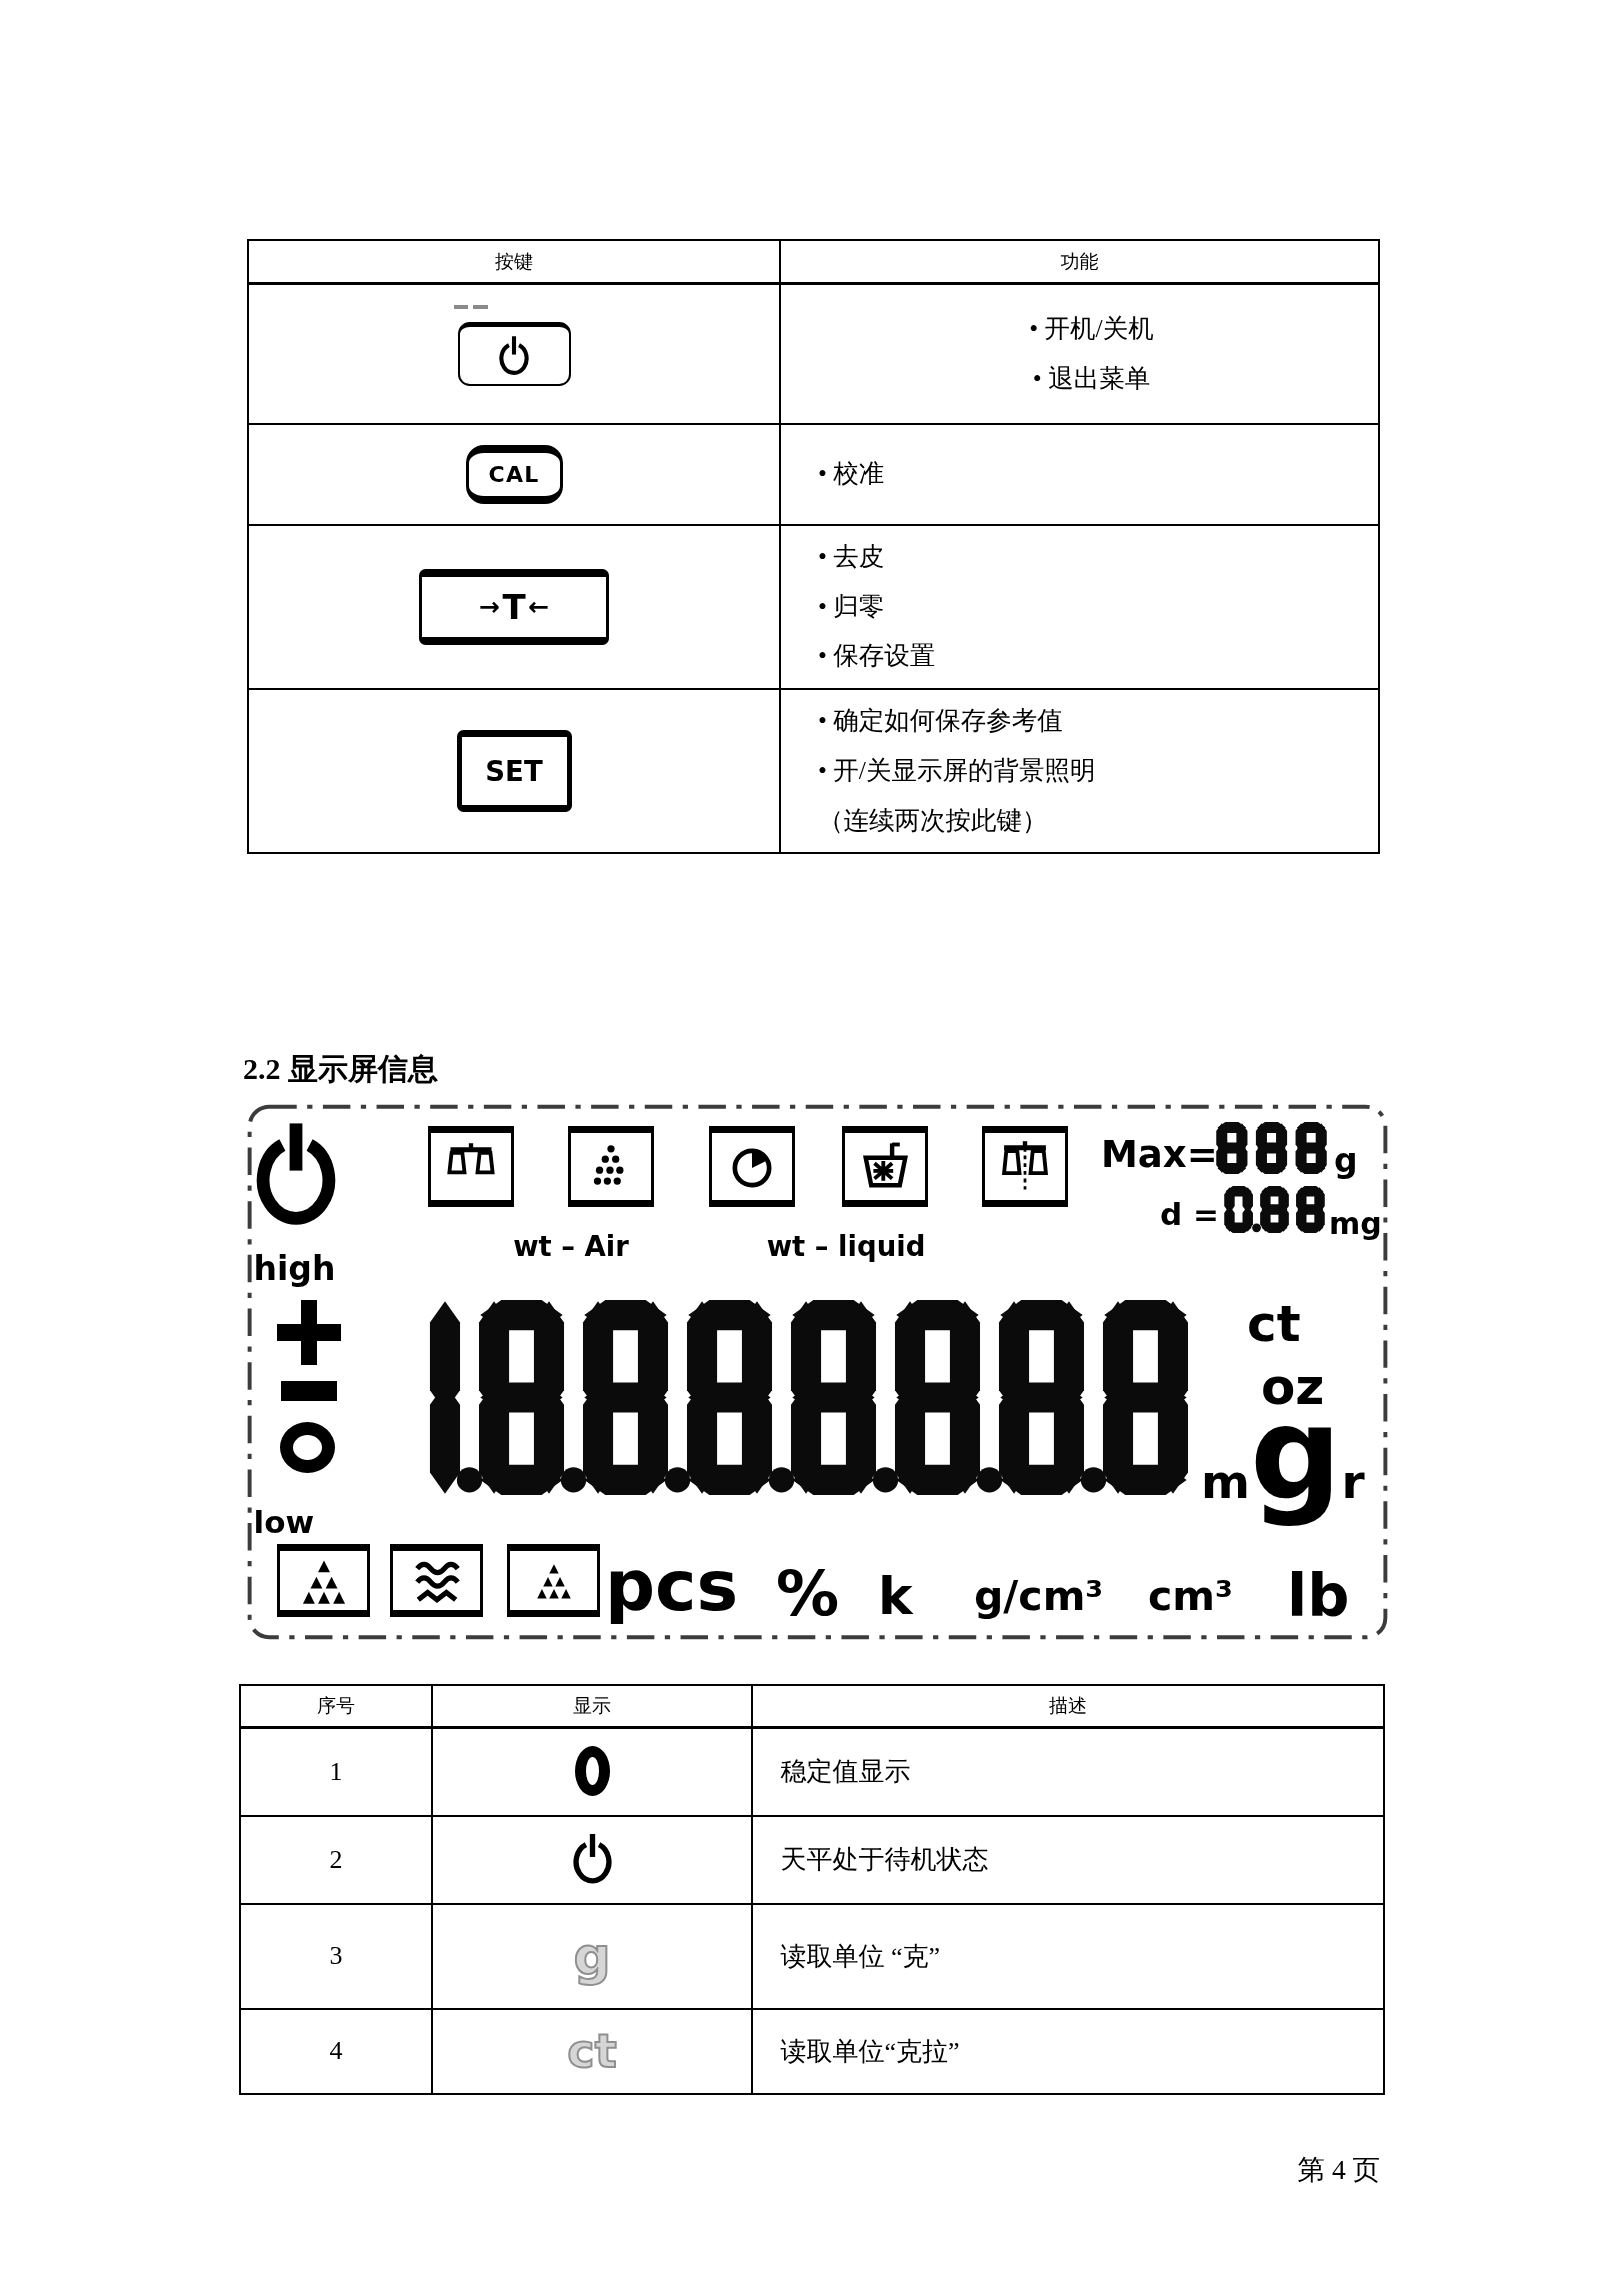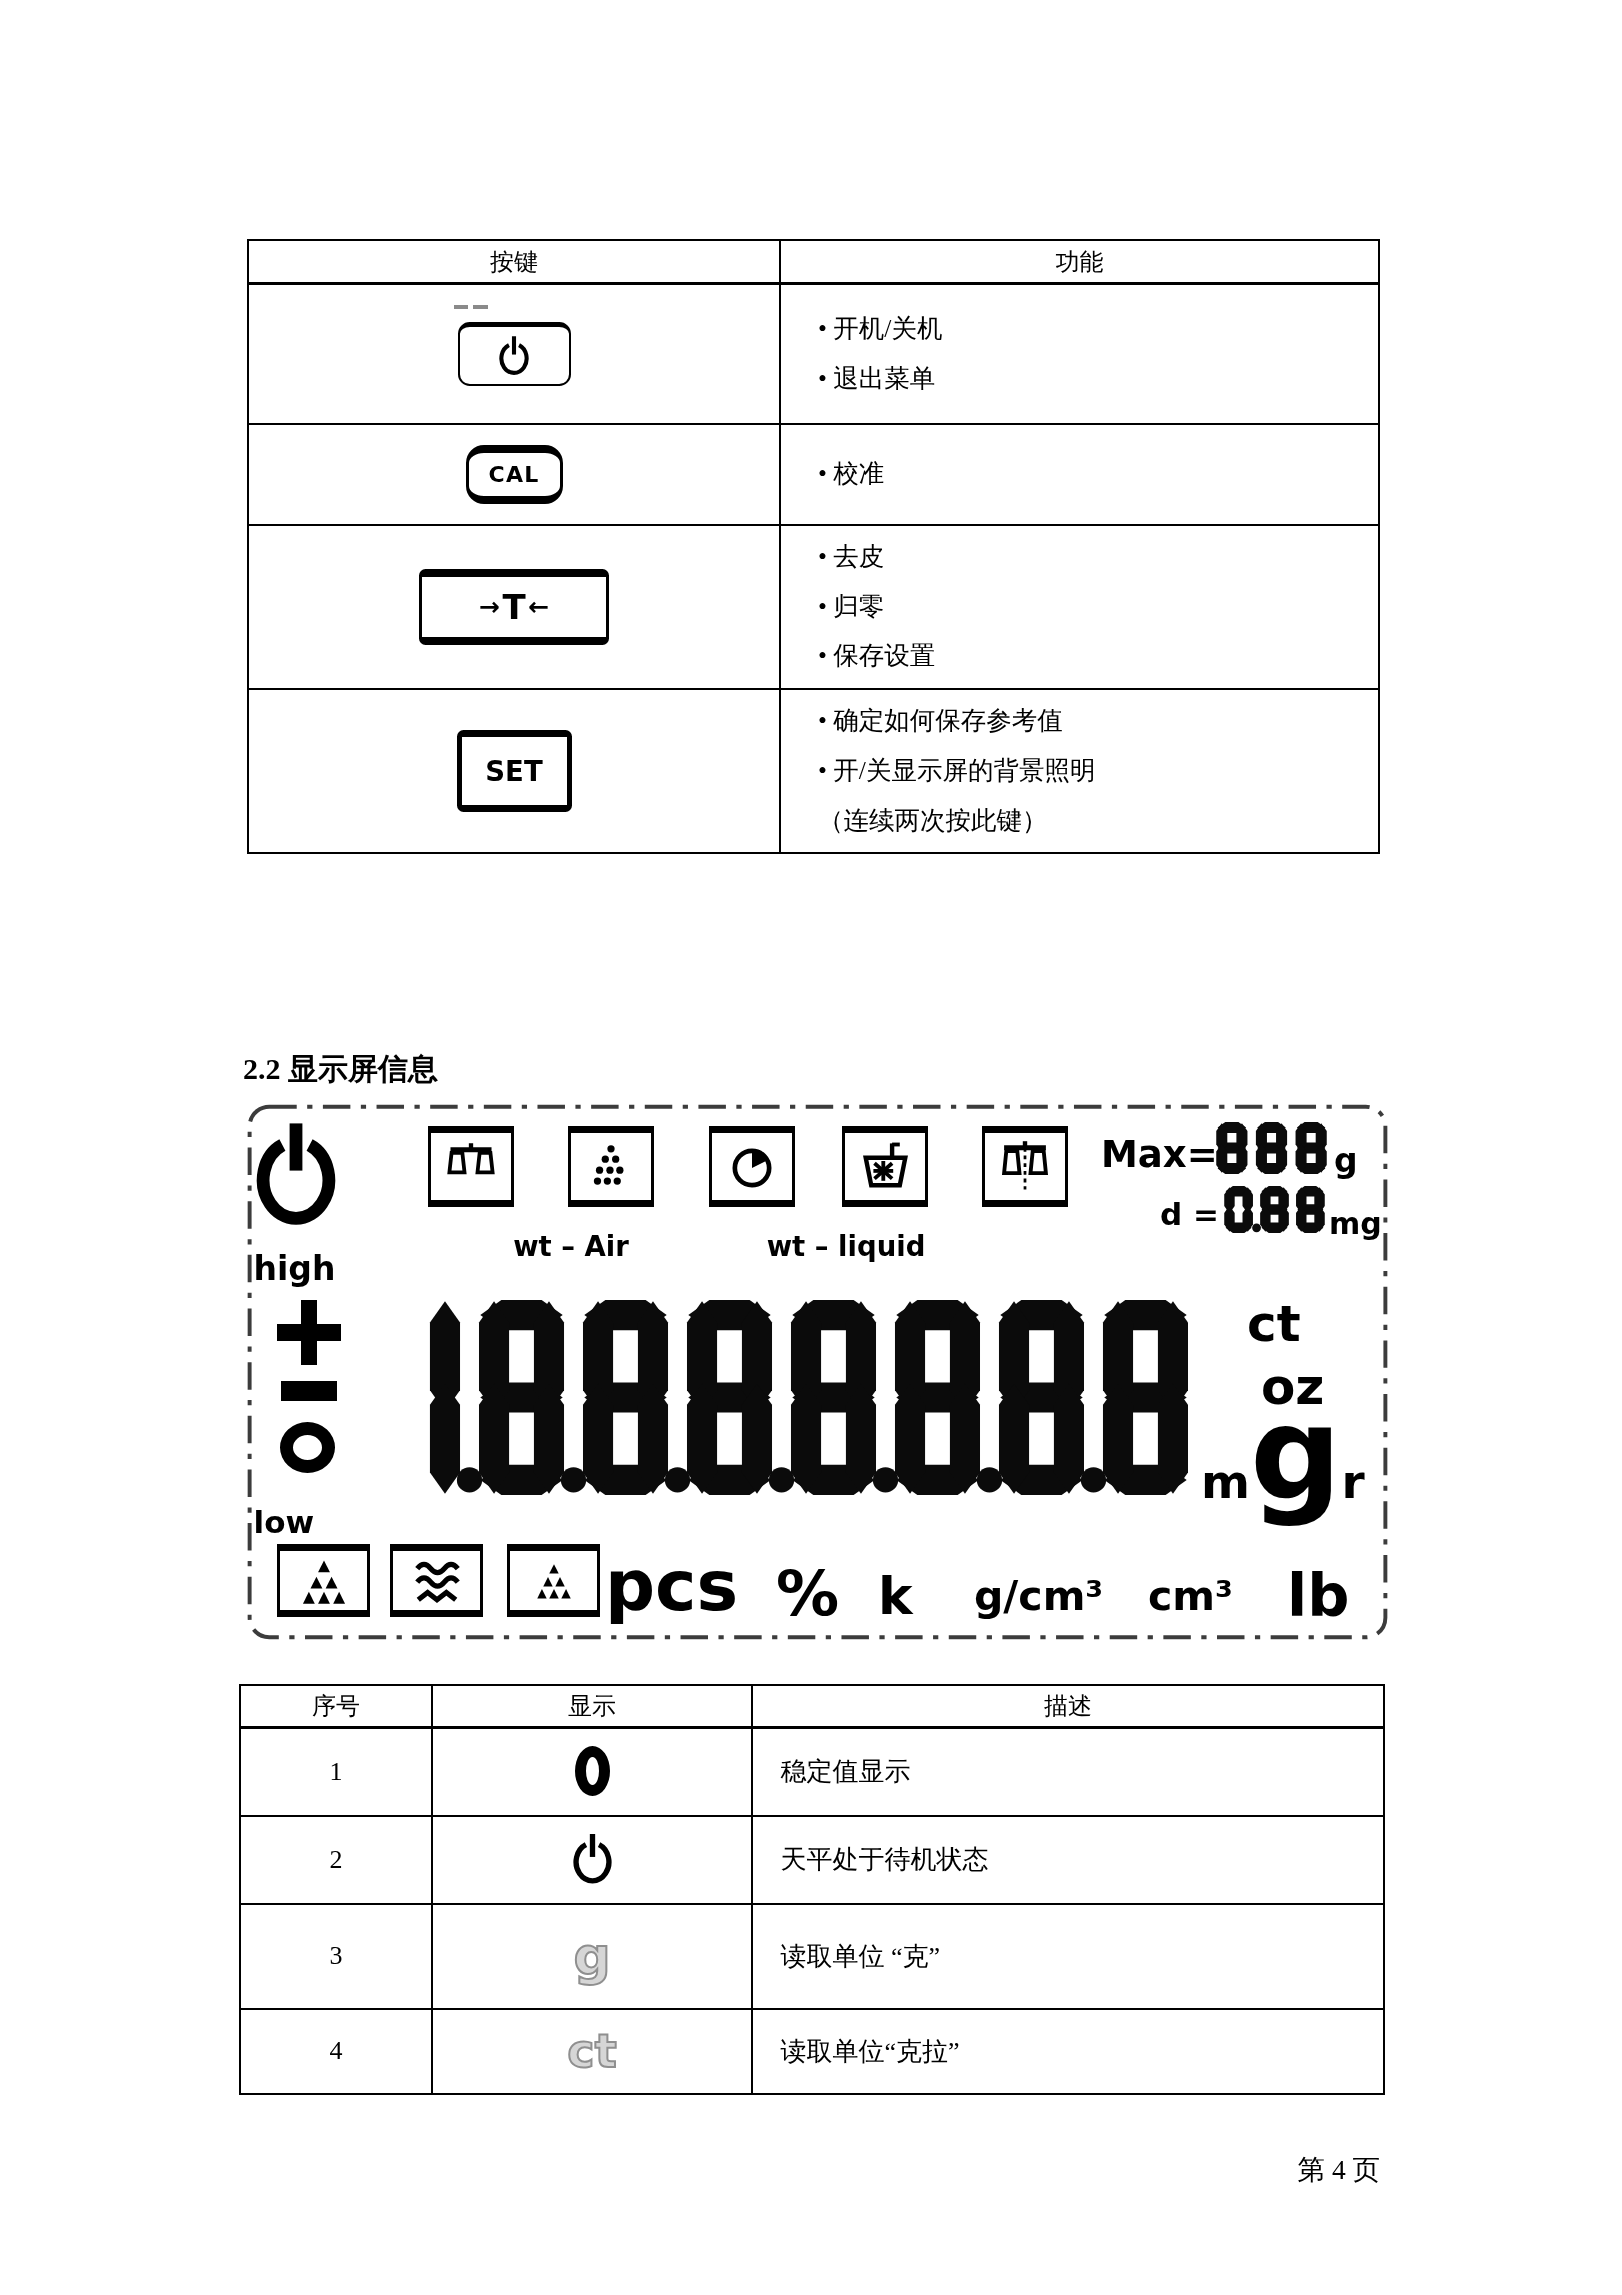--- a/index.html
+++ b/index.html
@@ -3,24 +3,24 @@
 <meta charset="utf-8">
 <style>
   html,body{margin:0;padding:0;background:#e8e8e8;}
   .page{position:relative;width:1622px;height:2295px;background:#ffffff;
         font-family:"Liberation Serif","DejaVu Serif",serif;color:#000;overflow:hidden;}
 
   
   table.doc{border-collapse:collapse;table-layout:fixed;background:#fff;}
   table.doc,table.doc th,table.doc td{border:2px solid #000;}
   table.doc{border-width:2.6px;}
-  table.doc th{font-weight:400;font-size:24px;border-bottom-width:3.3px;margin-left:46px;}
+  table.doc th{font-weight:400;font-size:19px;border-bottom-width:3.3px;margin-left:46px;}
   .key-table{position:absolute;left:247px;top:239px;width:1130px;}
   .key-table th{height:39px;}
-  .key-table .r1{height:140px;}.key-table .r2{height:101px;}.key-table .r3{height:152px;}
+  .key-table .r1{height:140px;text-align:center;}.key-table .r2{height:101px;}.key-table .r3{height:152px;}
   .key-table .r4{height:101px;}.key-table .r5{height:131px;}.key-table .r6{height:98px;}
   td.btncell{text-align:center;vertical-align:middle;}
   td.fncell{padding:6.5px 13px 6.5px 37px;font-size:25.5px;vertical-align:middle;line-height:1.95;}
   td.fncell div{white-space:nowrap;}
 
   .disp-table{position:absolute;left:239px;top:1684px;width:1143px;}
   .disp-table th{height:38px;}
   .disp-table .r1{height:88px;}.disp-table .r2{height:88px;}
   .disp-table .r3{height:105px;}.disp-table .r4{height:85px;}
   td.nocell{text-align:center;vertical-align:middle;font-size:26px;}

